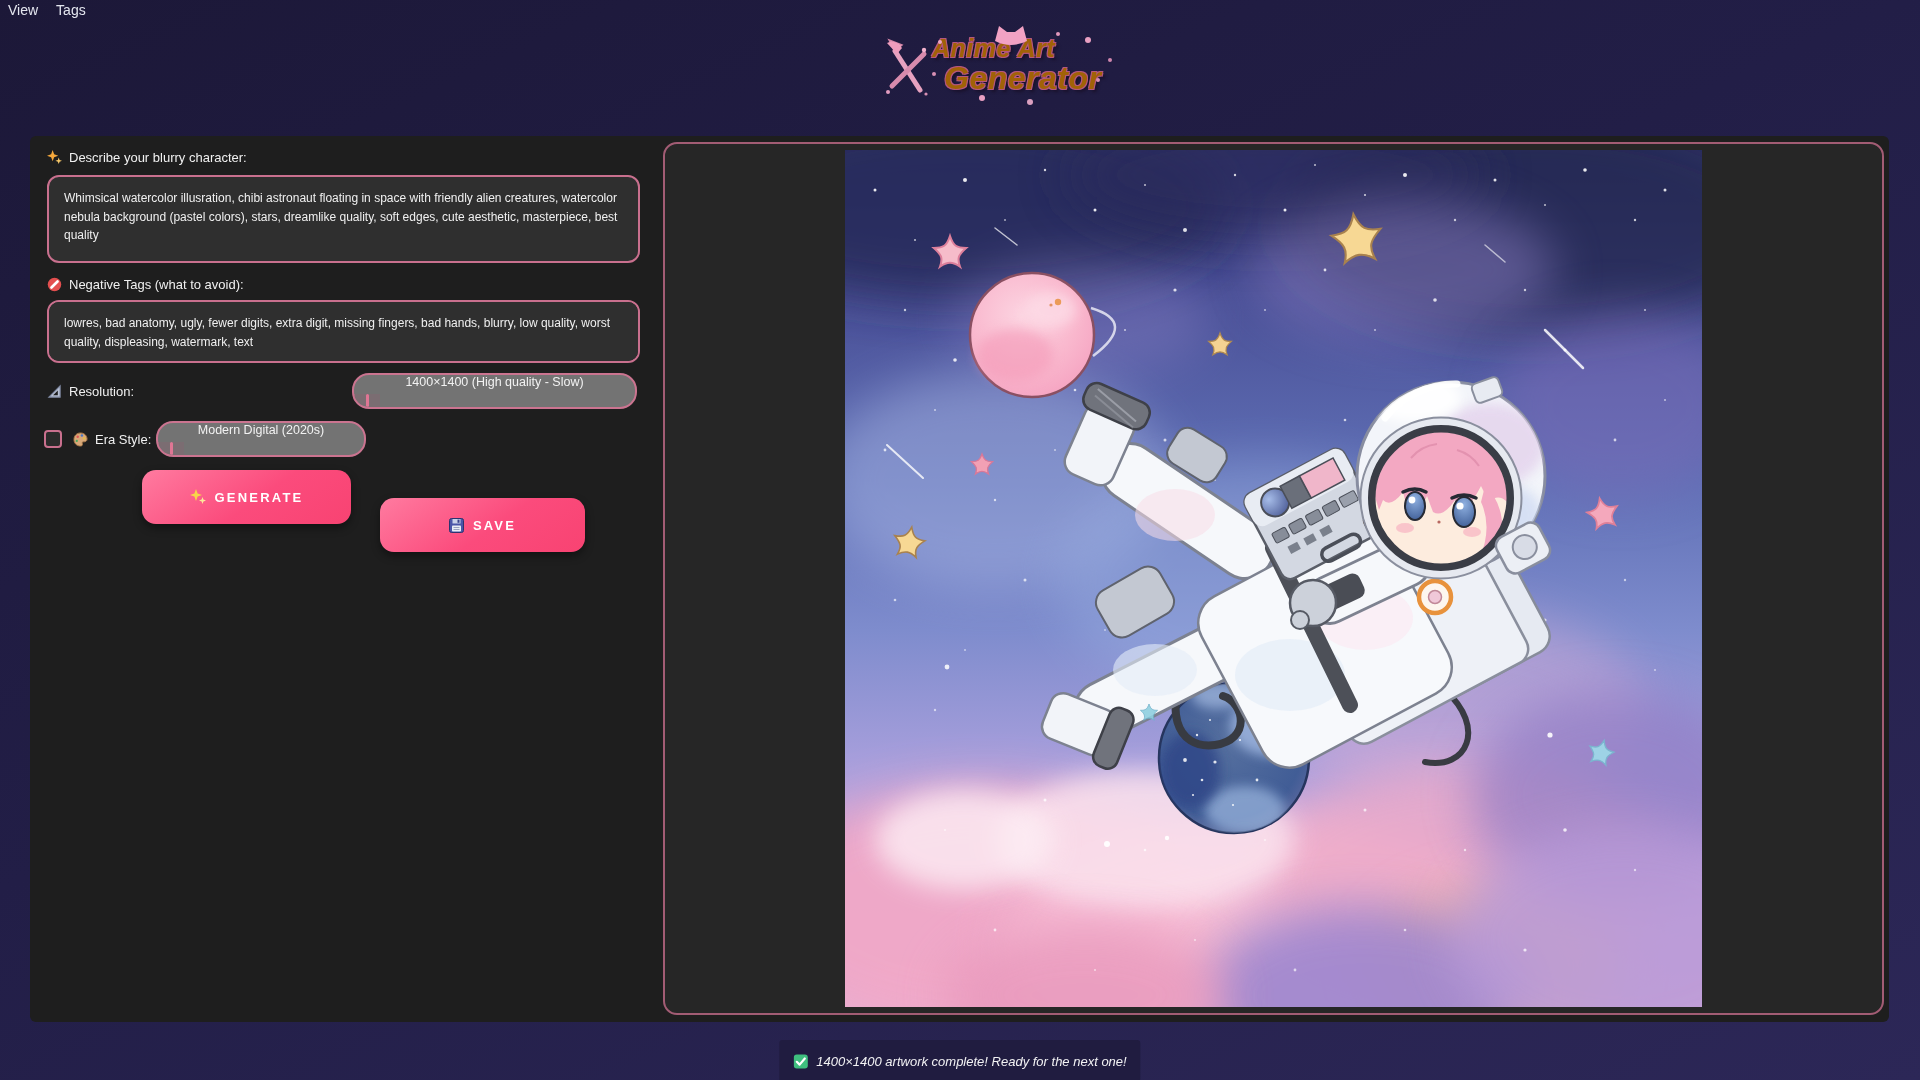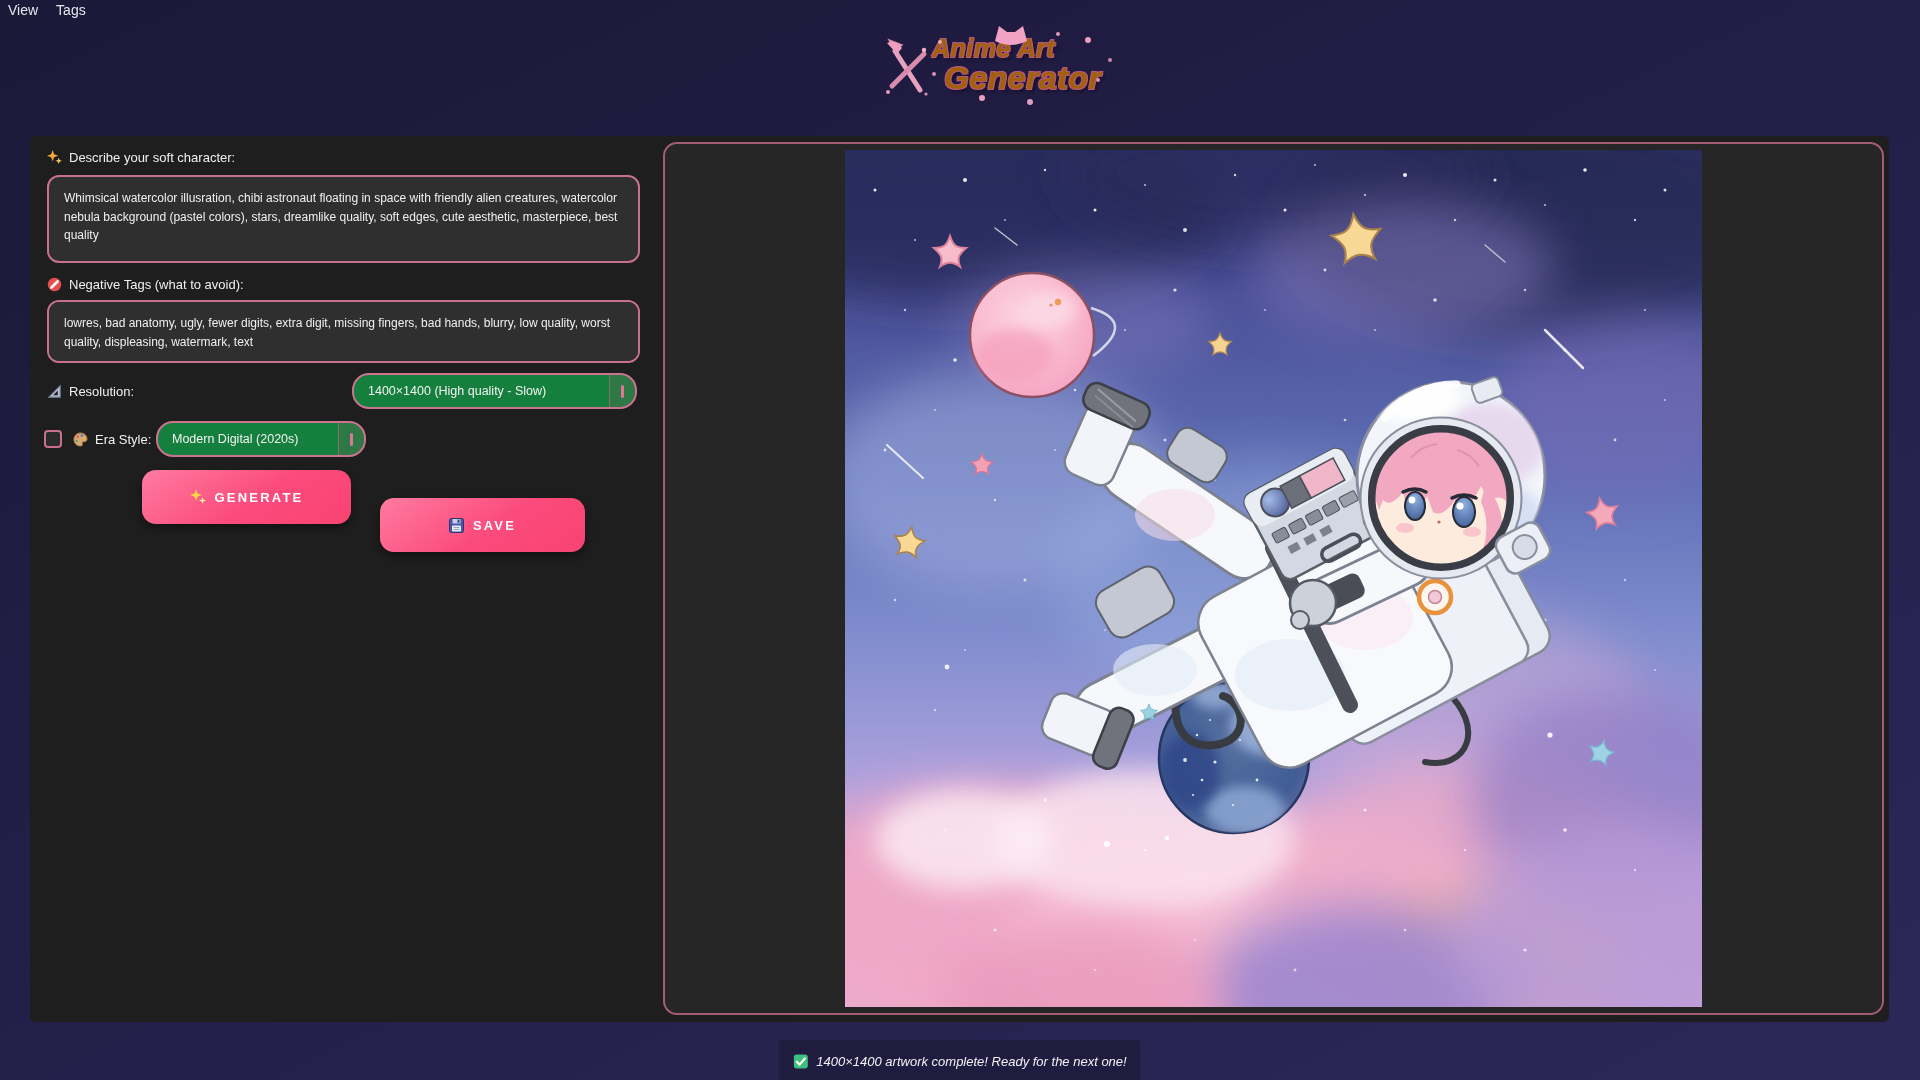--- a/index.html
+++ b/index.html
@@ -23,22 +23,22 @@
   .logo-dots { position:absolute; left:6px; top:4px; width:4px; height:4px; border-radius:50%; background:#eba6c6;
      box-shadow:148px -2px 0 1px #e9a0c2,158px 38px 0 #d890b4,42px 56px 0 1px #e9a0c2,-6px 32px 0 #d890b4,118px -8px 0 #e298bc,90px 60px 0 1px #daa0c0,170px 18px 0 #cf86ae; }
   
   .main { position:absolute; left:30px; top:136px; width:1859px; height:886px; background:#1e1e1e; border-radius:6px; }
   .field-label { position:absolute; display:flex; align-items:center; gap:7px; font-size:13px; color:#f0f0f0; height:16px; }
   textarea.prompt {
     position:absolute; background:#2f2f2f; border:2px solid #c9708e; border-radius:12px;
     color:#f0f0f0; font-family:"Liberation Sans",sans-serif; font-size:12px; line-height:1.55;
     padding:12px 15px; resize:none; outline:none;
   }
-  .pill { position:absolute; height:36px; background:#15803d; border:2px solid #cb7490; border-radius:17px;
-          display:flex; align-items:center; overflow:hidden; cursor:pointer; }
+  .pill { position:absolute; height:36px; background:#737373; border:2px solid #cb7490; border-radius:17px;
+          display:flex; align-items:center; overflow:hidden; cursor:pointer;flex-direction:column; }
   .pill .dd-text { flex:1; padding:0 14px; font-size:12.5px; color:#f2f2f2; white-space:nowrap; }
   .pill .dd-btn { width:26px; align-self:stretch; border-left:1px solid rgba(201,112,142,.55);
                   background:rgba(160,85,110,.18); display:flex; align-items:center; justify-content:center; }
   .pill .dd-bar { width:3px; height:13px; background:#df7694; border-radius:2px; }
   input.era-check { position:absolute; appearance:none; -webkit-appearance:none; width:18px; height:18px;
                     background:#2b2b2b; border:2px solid #c9708e; border-radius:4px; cursor:pointer; }
   .btn { position:absolute; height:54px; border:none; border-radius:14px; cursor:pointer;
          background:linear-gradient(145deg,#ff7ba0 0%,#fb4b7c 55%,#f84372 100%);
          box-shadow:0 4px 8px rgba(0,0,0,.4);
          display:flex; align-items:center; justify-content:center; gap:9px;
@@ -80,21 +80,21 @@
   </div>
 </div>
 
 <div class="main">
 
   <div class="field-label" style="left:17px; top:13px;">
     <svg width="15" height="15" viewBox="0 0 16 16">
       <path d="M6,0 L7.6,4.4 L12,6 L7.6,7.6 L6,12 L4.4,7.6 L0,6 L4.4,4.4 Z" fill="#f5a83c"></path>
       <path d="M12.5,8 L13.4,10.6 L16,11.5 L13.4,12.4 L12.5,15 L11.6,12.4 L9,11.5 L11.6,10.6 Z" fill="#f8c96a"></path>
     </svg>
-    <span>Describe your soft character:</span>
+    <span>Describe your blurry character:</span>
   </div>
   <textarea class="prompt" style="left: 17px; top: 39px; width: 593px; height: 88px;">Whimsical watercolor illusration, chibi astronaut floating in space with friendly alien creatures, watercolor nebula background (pastel colors), stars, dreamlike quality, soft edges, cute aesthetic, masterpiece, best quality</textarea>
 
   <div class="field-label" style="left:17px; top:140px;">
     <svg width="15" height="15" viewBox="0 0 16 16">
       <circle cx="8" cy="8" r="7.2" fill="#e34f4f"></circle>
       <rect x="2" y="6.6" width="12" height="2.8" rx="1.4" fill="#fff" transform="rotate(-45 8 8)"></rect>
     </svg>
     <span>Negative Tags (what to avoid):</span>
   </div>

